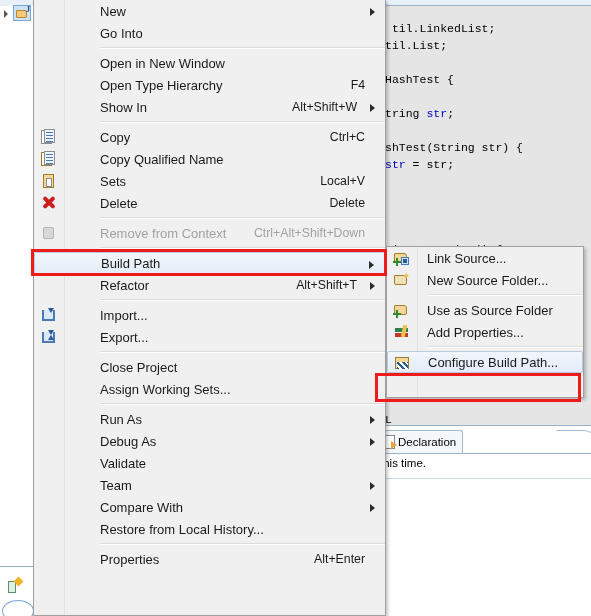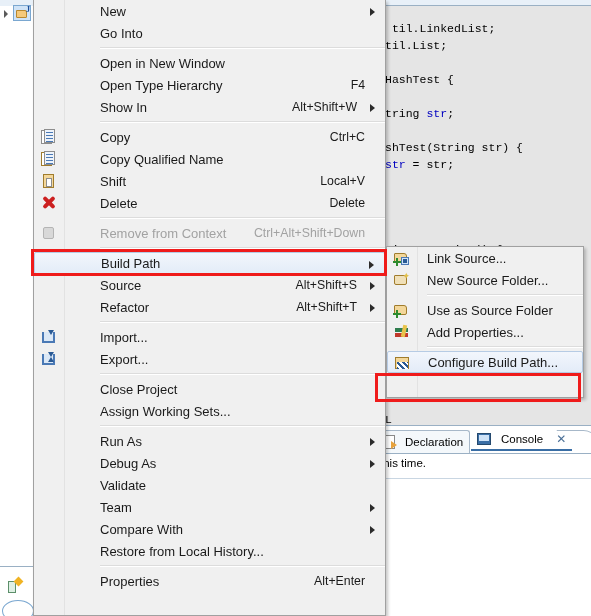--- a/index.html
+++ b/index.html
@@ -45,21 +45,21 @@
         font-family:"Liberation Mono","DejaVu Sans Mono",monospace;font-size:11.5px;line-height:17px;
         white-space:pre;color:#000;}
   .code .kw{color:#7f0055;font-weight:bold;}
   .code .fld{color:#0000c0;}
   .code .str{color:#2a00ff;}
 
   
   .viewstack{position:absolute;left:378px;top:425px;right:0;bottom:0;background:#ffffff;
              border-top:1px solid #9ab0c4;box-sizing:border-box;}
   .tabrow{position:absolute;left:0;top:0;right:0;height:27px;background:#ffffff;}
-  .tab{position:absolute;top:3px;height:23px;display:flex;align-items:center;gap:10px;
+  .tab{position:absolute;top:3px;height:23px;display:flex;align-items:center;gap:3px;
        padding:0 6px;box-sizing:border-box;font-size:11.5px;}
   .tab.inactive{left:-4px;top:4px;border:1px solid #a7b8c9;border-bottom:none;background:#f4f8fb;
                 border-radius:3px 3px 0 0;}
   .tab.active{left:93px;top:2px;border-bottom:2px solid #3a6ea5;background:#ffffff;color:#000;}
   .tab-curve{position:absolute;left:182px;top:4px;width:40px;height:22px;
              border-top:1px solid #a7b8c9;border-right:1px solid #a7b8c9;
              border-radius:0 14px 0 0;transform:skewX(18deg);}
   .declicon{width:14px;height:14px;position:relative;background:#fff;border:1px solid #8a8a8a;box-sizing:border-box;}
   .declicon:after{content:"";position:absolute;right:-3px;bottom:-1px;width:0;height:0;
     border-left:6px solid #e8a33d;border-top:4px solid transparent;border-bottom:4px solid transparent;}
@@ -182,25 +182,20 @@
 
 L</pre>
   </div>
 
   <div class="viewstack">
     <div class="tabrow">
       <div class="tab inactive">
         <span class="declicon"></span>
         <span>Declaration</span>
       </div>
-      <div class="tab active">
-        <span class="consicon"></span>
-        <span>Console</span>
-        <span class="closex">✕</span>
-      </div>
       <div class="tab-curve"></div>
     </div>
     <div class="viewline"></div>
     <div class="consoletext">this time.</div>
     <div class="viewline2"></div>
   </div>
 </div>
 
 <div class="menu">
   <div class="gutter"></div>
@@ -240,46 +235,41 @@
           <span class="i-doc" style="border-color:#a07c2c"></span>
           <span class="i-doc2"></span>
           <span class="i-lines"></span>
         </span>
         <span class="lbl">Copy Qualified Name</span>
       </div>
       <div class="mi">
         <span class="ico">
           <span class="i-clip"></span>
         </span>
-        <span class="lbl">Shift</span>
+        <span class="lbl">Sets</span>
         <span class="acc wide">Local+V</span>
       </div>
       <div class="mi">
         <span class="ico">
           <span class="i-x"></span>
         </span>
         <span class="lbl">Delete</span>
         <span class="acc wide">Delete</span>
       </div>
       <div class="sep"></div>
       <div class="mi disabled">
         <span class="ico">
           <span class="i-gray"></span>
         </span>
         <span class="lbl">Remove from Context</span>
         <span class="acc wide">Ctrl+Alt+Shift+Down</span>
       </div>
       <div class="sep"></div>
       <div class="mi hover">
         <span class="lbl">Build Path</span>
-        <span class="arw"></span>
-      </div>
-      <div class="mi">
-        <span class="lbl">Source</span>
-        <span class="acc">Alt+Shift+S</span>
         <span class="arw"></span>
       </div>
       <div class="mi">
         <span class="lbl">Refactor</span>
         <span class="acc">Alt+Shift+T</span>
         <span class="arw"></span>
       </div>
       <div class="sep"></div>
       <div class="mi">
         <span class="ico">

